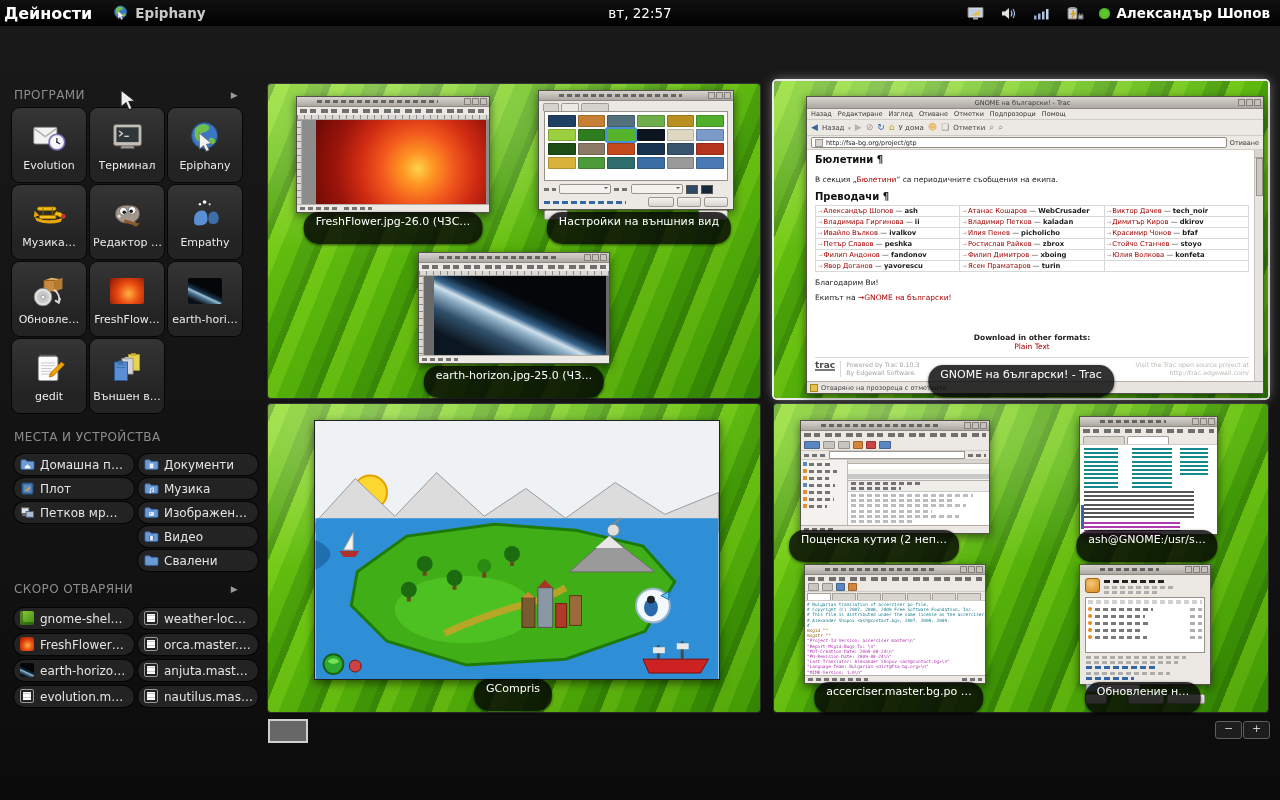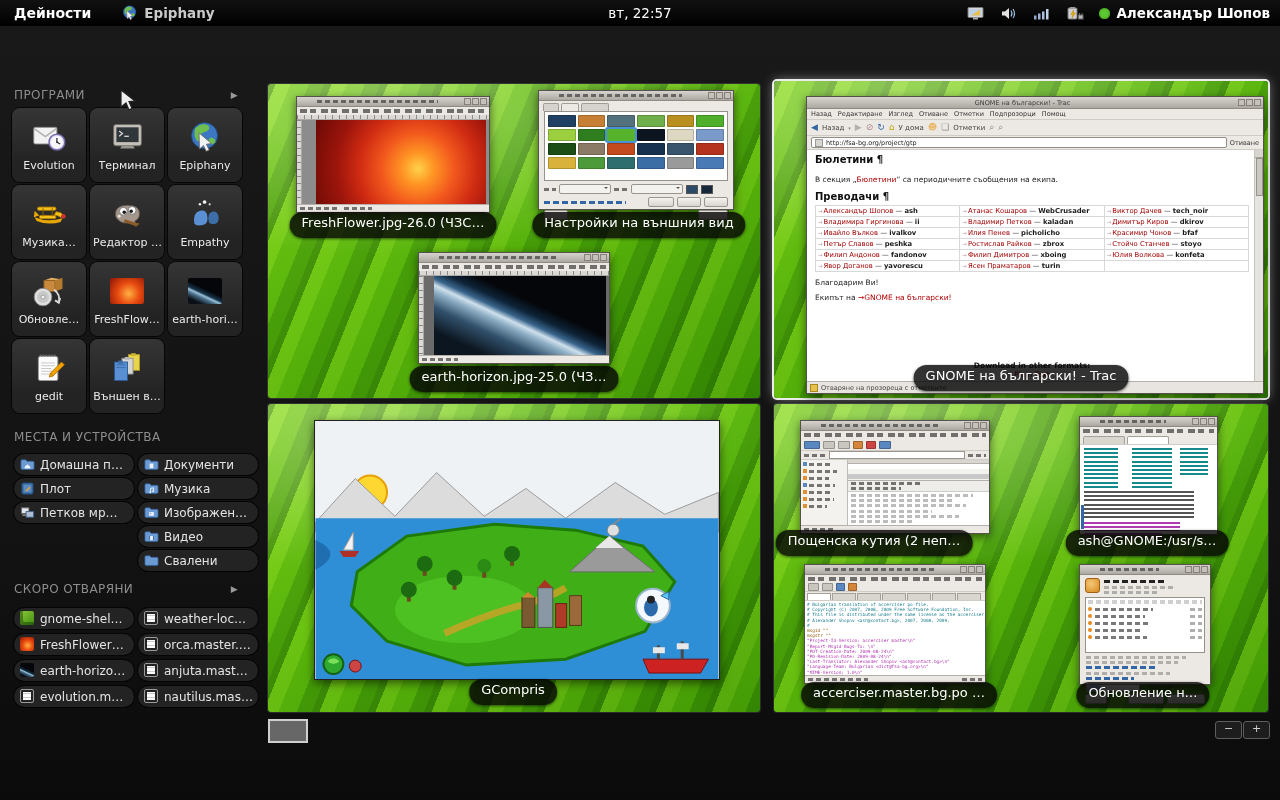--- a/index.html
+++ b/index.html
@@ -2,21 +2,21 @@
 <html><head>
 <meta charset="utf-8">
 <style>
   html,body{margin:0;padding:0;background:#000;}
   #screen{position:relative;width:1280px;height:800px;overflow:hidden;
     background:linear-gradient(#191919,#121212 70%,#0b0b0b);
     font-family:"DejaVu Sans","Liberation Sans",sans-serif;color:#ddd;}
   
   #topbar{position:absolute;left:0;top:0;width:1280px;height:26px;background:linear-gradient(#111,#000);
     display:flex;align-items:center;z-index:50;}
-  .tb-activities{font-weight:bold;font-size:14px;color:#fff;padding:0 14px;}
+  .tb-activities{font-weight:bold;font-size:16px;color:#fff;padding:0 4px;}
   .tb-app{display:flex;align-items:center;gap:5px;margin-left:16px;font-weight:bold;font-size:13.5px;color:#c9c9c9;}
   .tb-app .appicon{width:18px;height:18px;display:inline-flex;}
   .tb-clock{position:absolute;left:50%;transform:translateX(-50%);font-weight:normal;font-size:13.5px;color:#fff;}
   .tb-right{margin-left:auto;display:flex;align-items:center;gap:15px;padding-right:10px;}
   .tray-ic{width:18px;height:15px;display:inline-flex;}
   .tb-user{display:flex;align-items:center;gap:6px;font-weight:bold;font-size:13.5px;color:#fff;}
   .status-dot{width:11px;height:11px;border-radius:50%;background:#5dc832;box-shadow:0 0 3px #3f9410 inset;}
   
   #search{position:absolute;left:14px;top:44px;width:214px;height:20px;background:#1d1d1d;border:1px solid #6e6e6e;
     border-radius:5px;color:#bbb;font-size:13px;padding:0 6px;outline:none;}
@@ -46,21 +46,21 @@
   .pill-ic.thumb{width:14px;height:14px;border-radius:2px;}
   
   .ws{position:absolute;border-radius:3px;overflow:hidden;
     background:
      radial-gradient(140% 90% at 25% 5%, rgba(255,255,255,.30), rgba(255,255,255,0) 55%),
      repeating-linear-gradient(112deg, rgba(15,80,0,.38) 0 7px, rgba(150,235,35,.26) 7px 21px, rgba(80,180,8,.30) 21px 38px, rgba(25,110,0,.32) 38px 52px),
      linear-gradient(155deg,#8ad622 0%,#5cb50c 45%,#3f9104 100%);
     box-shadow:0 0 0 1px rgba(255,255,255,.12);}
   #ws2{box-shadow:0 0 0 2px #ececec,0 0 12px rgba(255,255,255,.55);}
   .wlabel{position:absolute;transform:translateX(-50%);background:rgba(5,5,5,.82);color:#fff;
-    font-size:13px;padding:3px 12px 8px;border-radius:15px;white-space:nowrap;z-index:20;
+    font-size:11px;padding:3px 12px 16px;border-radius:15px;white-space:nowrap;z-index:20;
     box-shadow:0 1px 3px rgba(0,0,0,.6);}
   
   .win{position:absolute;background:#ece9e4;border:1px solid #55514b;box-shadow:0 3px 9px rgba(0,0,0,.55);
     z-index:10;box-sizing:border-box;display:flex;flex-direction:column;}
   .wtitle{height:9px;flex:0 0 auto;background:linear-gradient(#d7d4cf,#aca8a1);display:flex;align-items:center;
     border-bottom:1px solid #8f8b84;}
   .wtitle .tnoise{flex:1;height:3px;margin:0 26px 0 20px;
     background:repeating-linear-gradient(90deg,rgba(70,70,70,.75) 0 5px,transparent 5px 8px);}
   .wbtns{display:flex;gap:1px;margin-right:2px;}
   .wbtns i{width:5px;height:5px;background:#c6c2bb;border:1px solid #85817a;}
@@ -703,20 +703,29 @@
           </tbody>
         </table>
       <div class="tc-p" style="margin-top:6px">Благодарим Ви!</div>
       <div class="tc-p" style="margin-top:4px">
         <span>Екипът на </span><span class="rlink">→GNOME на български!</span>
       </div>
       <div style="flex:1"></div>
       <div class="tc-dl">
         <b>Download in other formats:</b><br>
         <span class="rlink">Plain Text</span>
+      </div>
+      <div class="tc-footer">
+        <span class="trac-logo">trac</span>
+        <span class="powered">
+          <span>Powered by Trac 0.10.3</span><br><span>By Edgewall Software.</span>
+        </span>
+        <span class="visit">
+          <span>Visit the Trac open source project at</span><br><span>http://trac.edgewall.com/</span>
+        </span>
       </div>
       <div class="tc-scroll">
           <div class="tc-arr"></div>
           <div class="tc-thumb"></div>
         </div>
     </div>
     <div class="trac-status">
       <span class="mini-ic"></span>
       <span>Отваряне на прозореца с отметките</span>
     </div>

